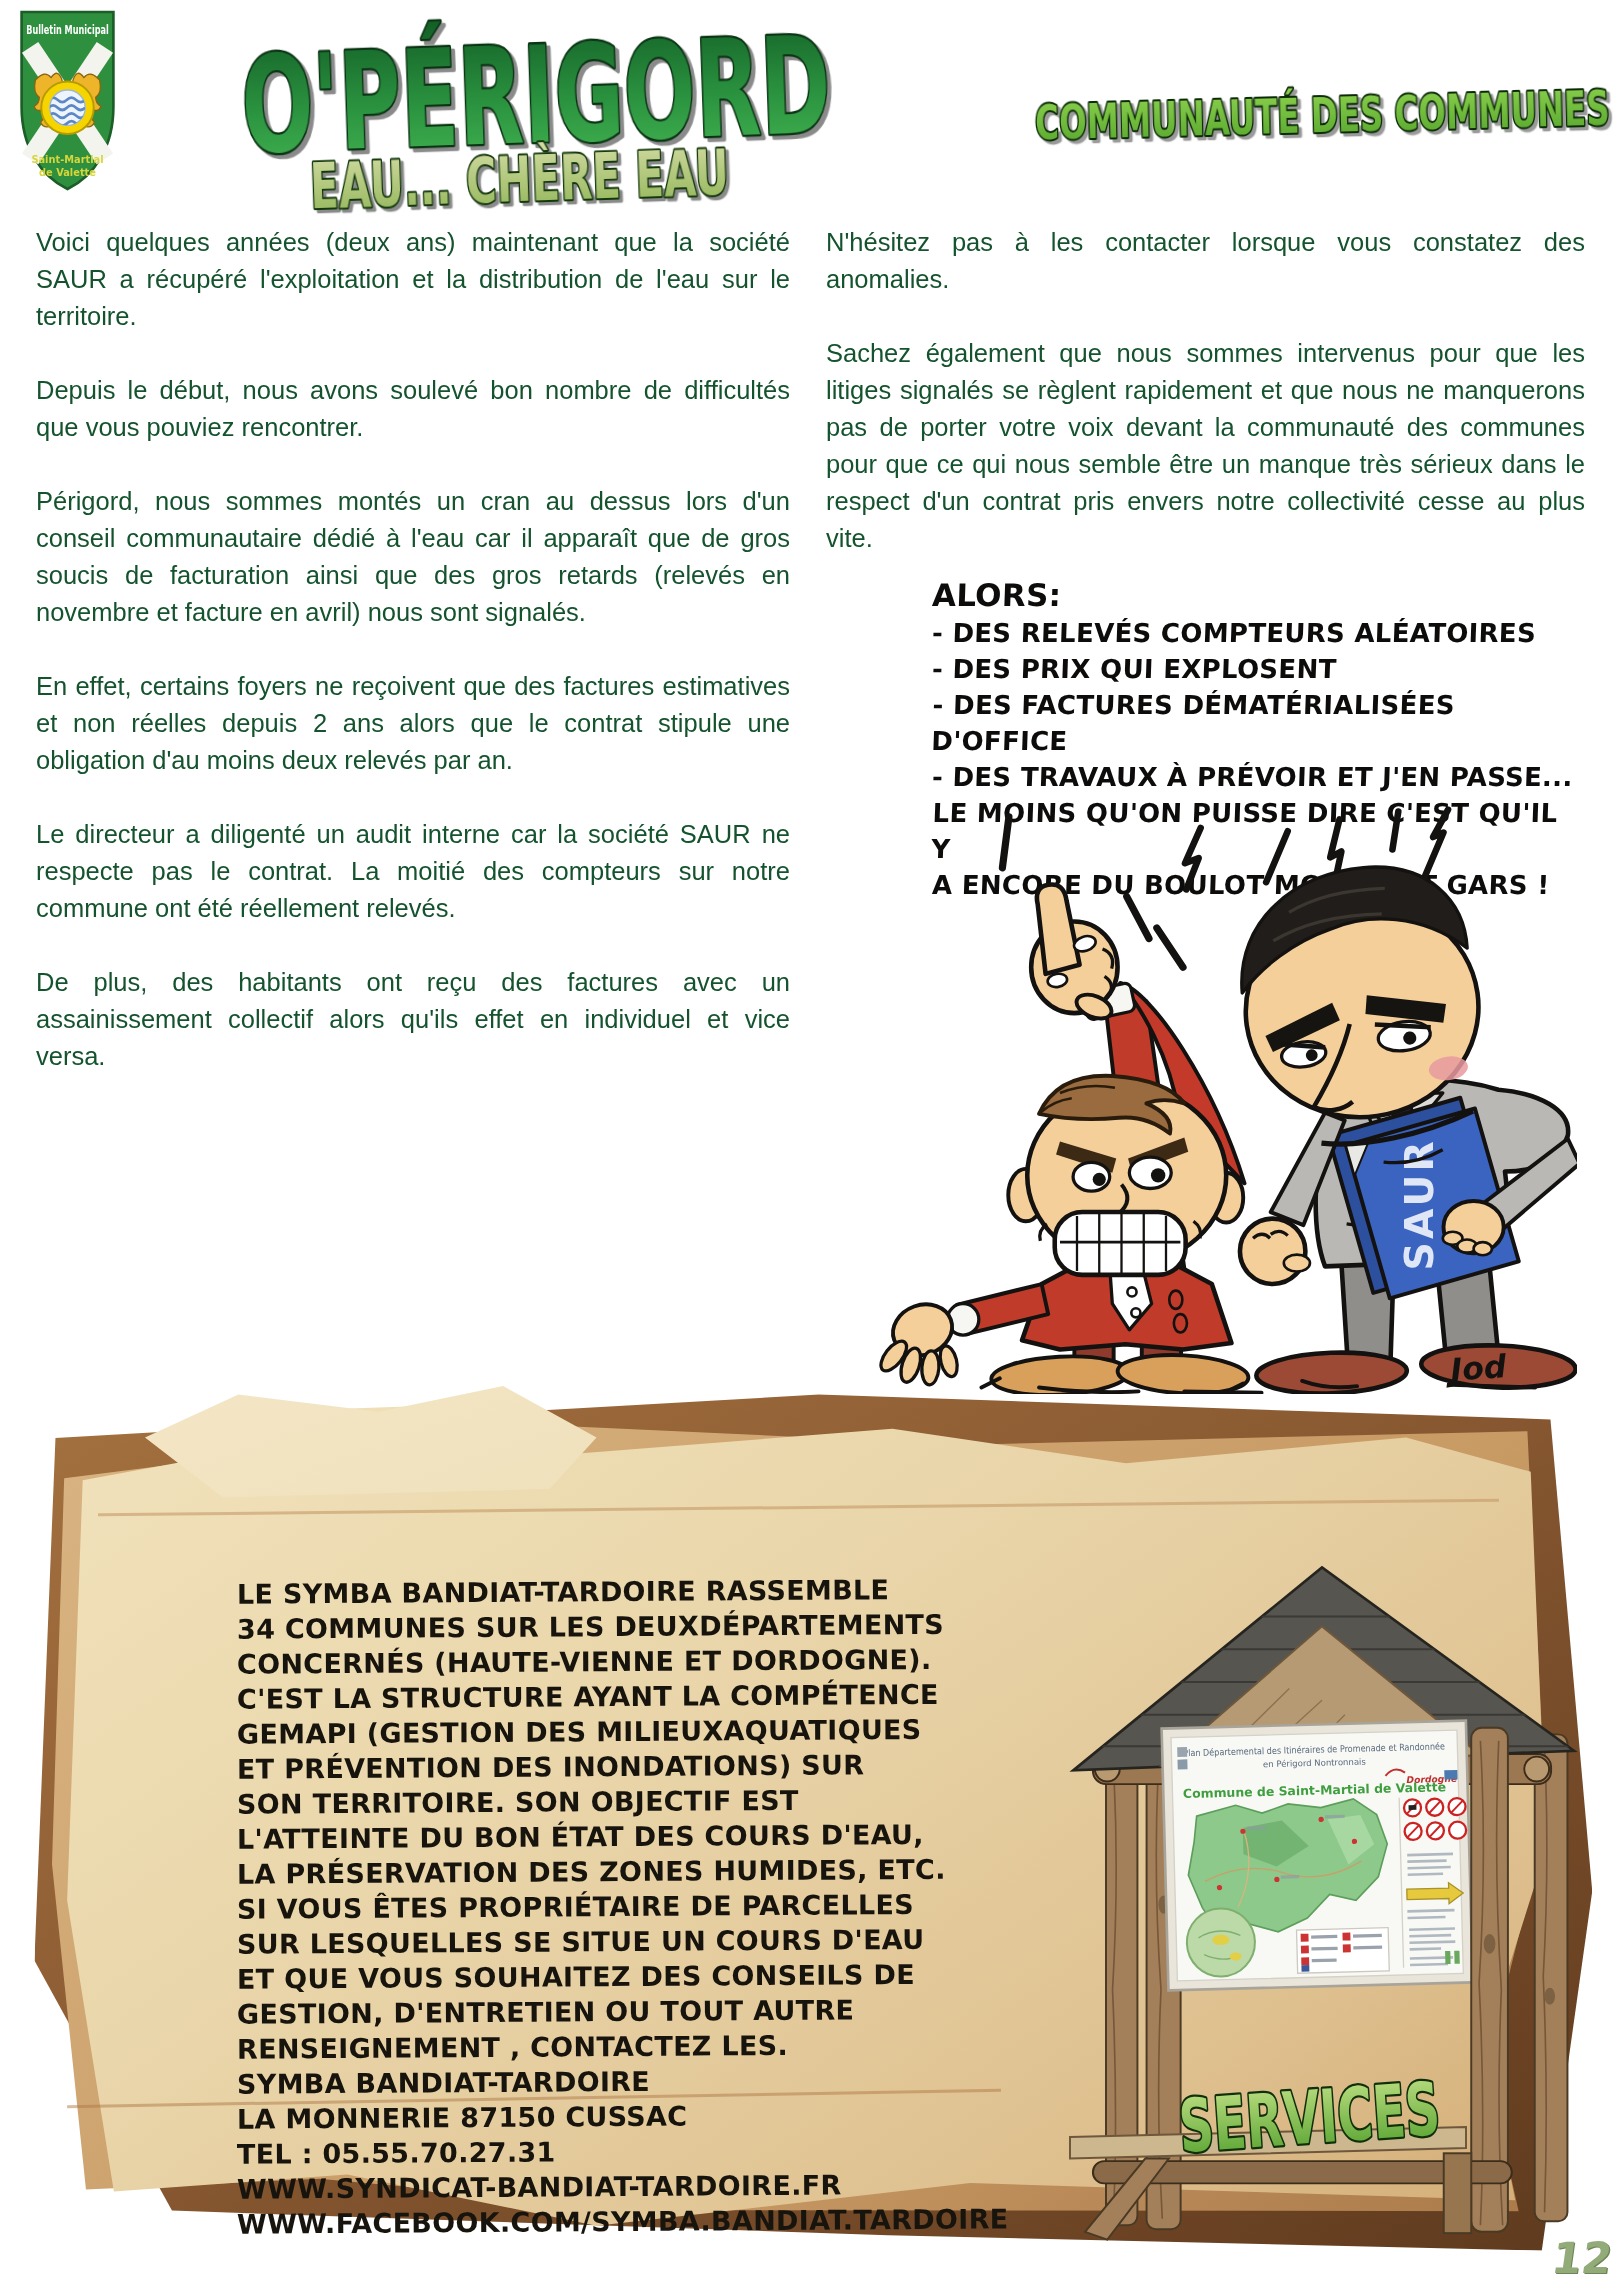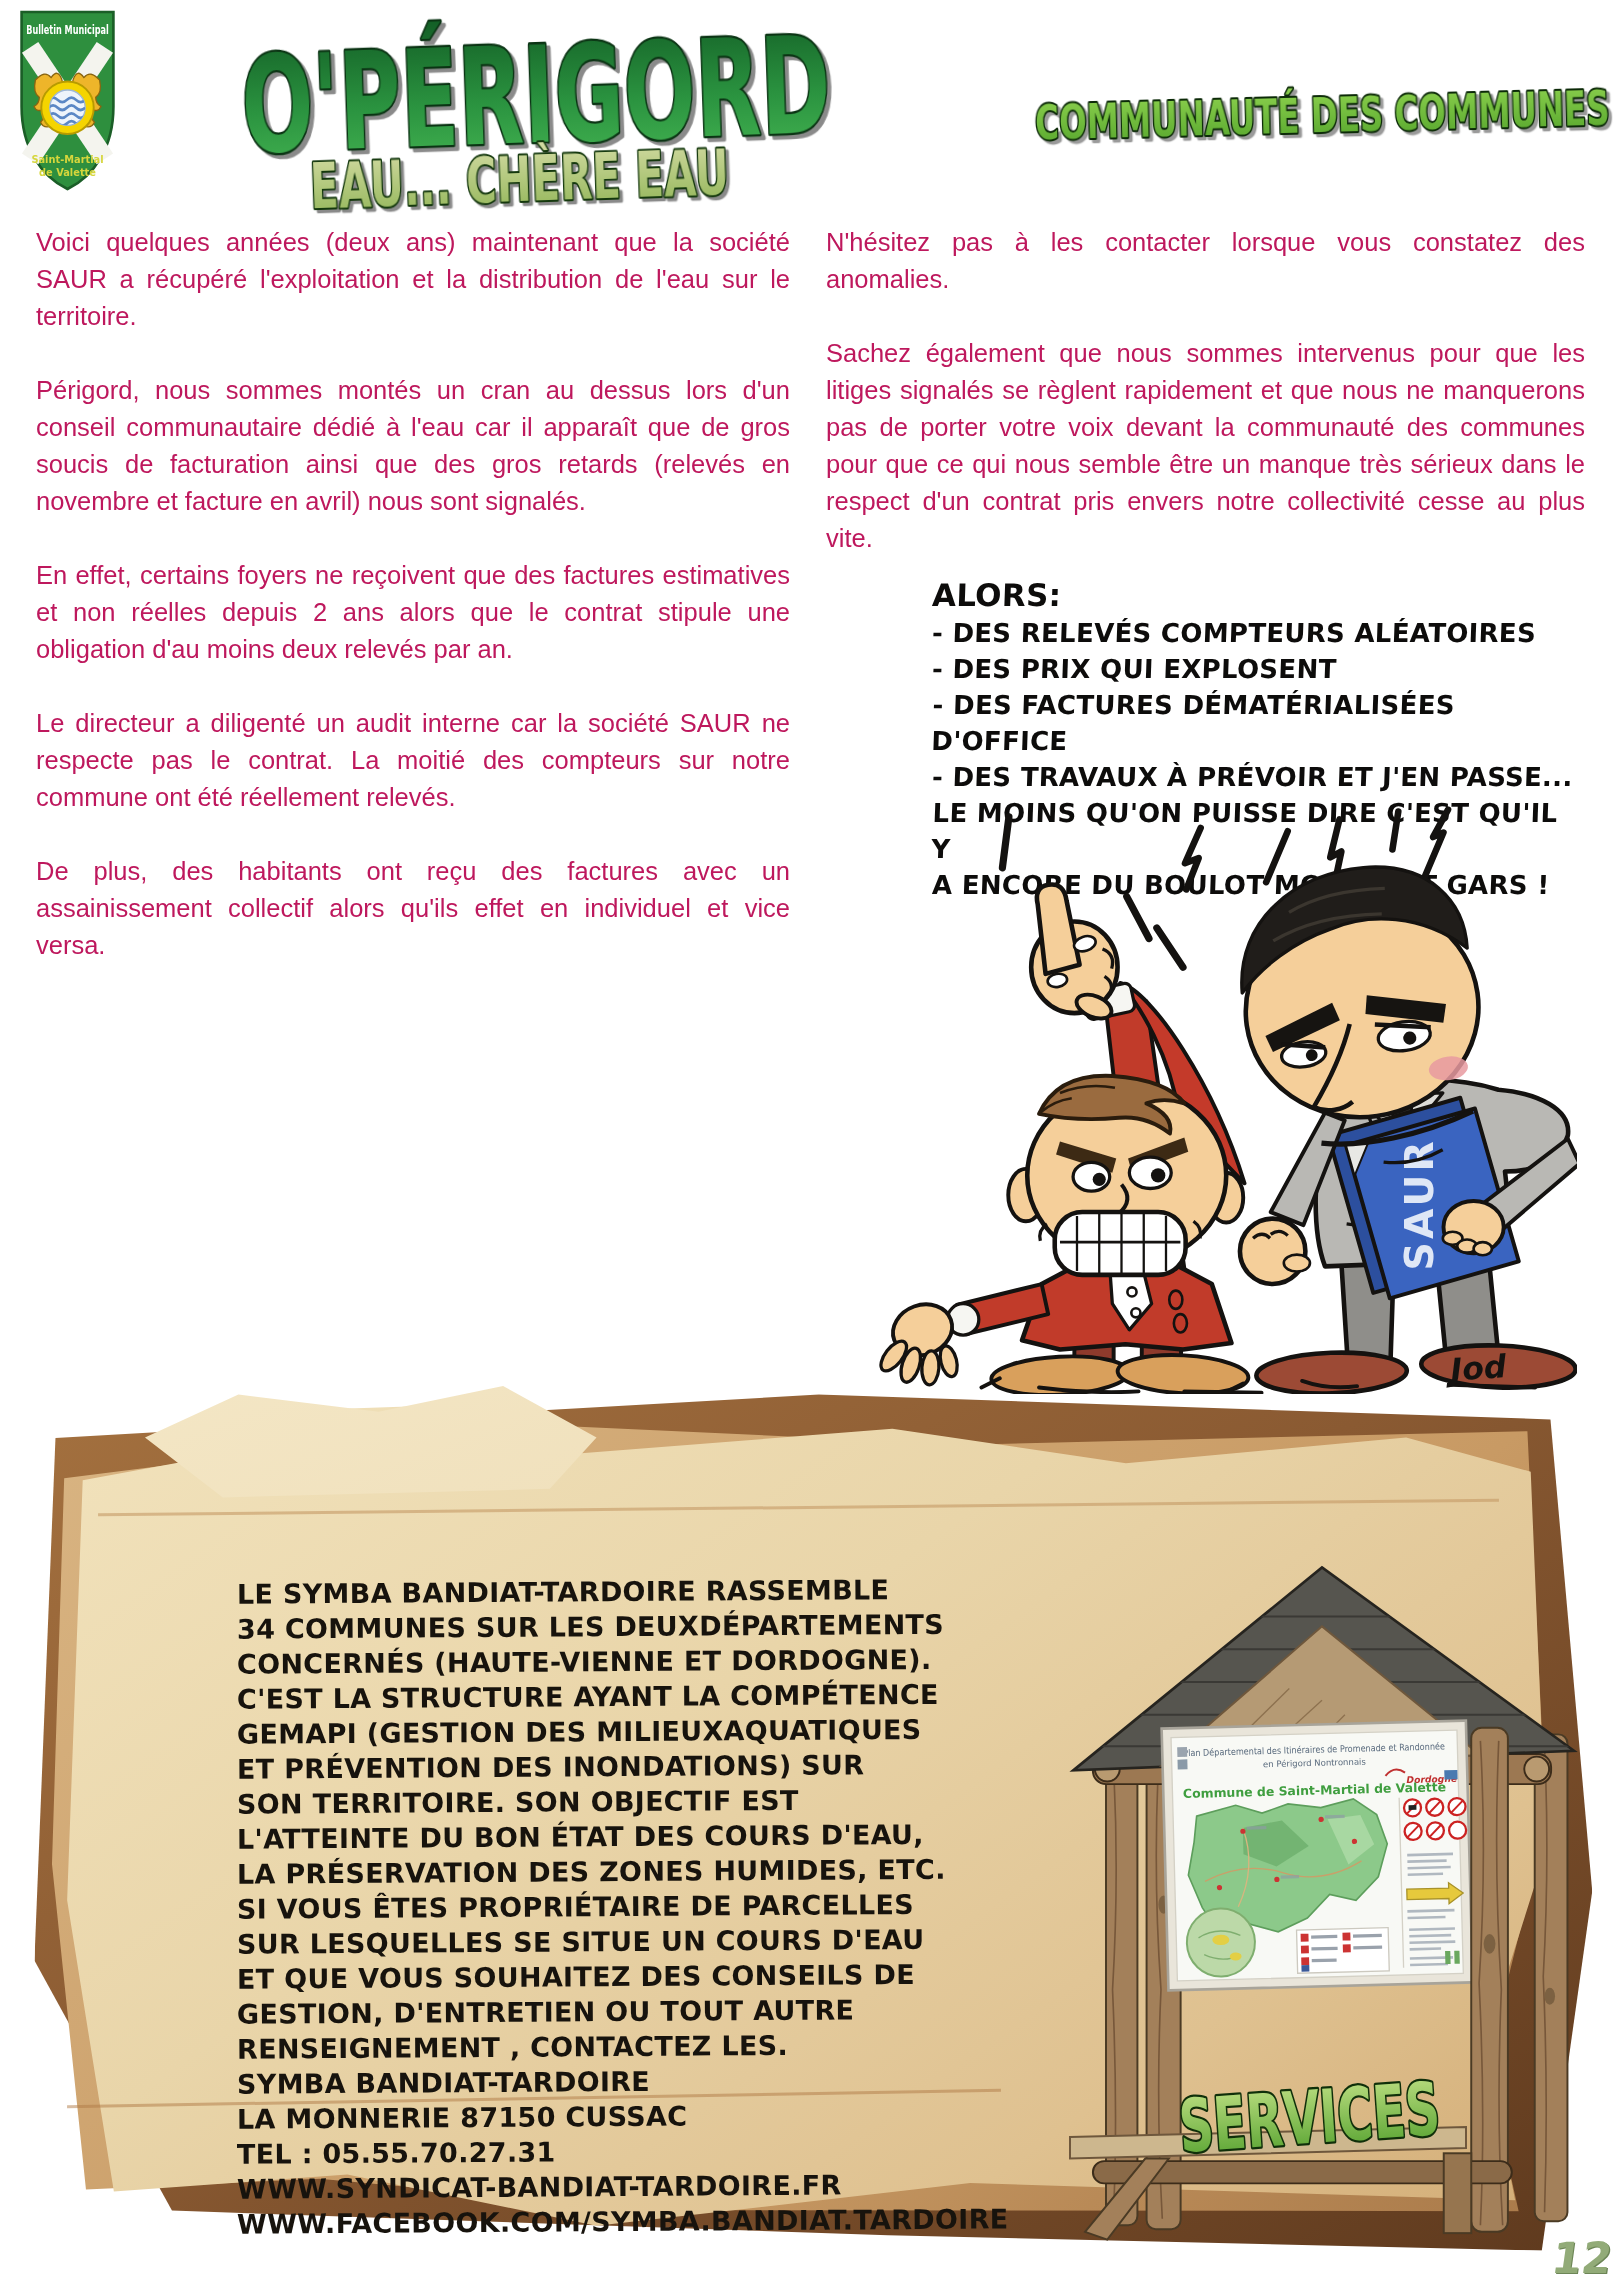--- a/index.html
+++ b/index.html
@@ -1,20 +1,20 @@
 <!DOCTYPE html>
 <html style="font-size:10.5px"><head>
 <meta charset="utf-8">
 <style>
   html,body{margin:0;padding:0;background:#ffffff;}
   #page{position:relative;width:1623px;height:2295px;background:#ffffff;overflow:hidden;
         font-family:"Liberation Sans",sans-serif;color:#0a0a0a;}
   .abs{position:absolute;}
   
-  .col{font-size:25.5px;line-height:37px;text-align:justify;color:#be185d;}
+  .col{font-size:25.5px;line-height:37px;text-align:justify;color:#14532d;}
   .para{margin:0 0 37px 0;}
   
   #alors{font-family:"DejaVu Sans",sans-serif;font-weight:700;color:#0d0c0b;}
   .alors-line{font-size:26px;line-height:36px;letter-spacing:0.3px;transform:skewX(-2deg);}
   .alors-line:first-child{font-size:31px;line-height:39px;}
   
   .sheet{position:absolute;inset:0;}
   #parch-text{font-family:"DejaVu Sans",sans-serif;font-weight:700;color:#17130d;}
   .parch-line{font-size:27px;line-height:35px;letter-spacing:0.3px;white-space:nowrap;transform:rotate(-.4deg);}
   #page-num{font-family:"DejaVu Sans",sans-serif;font-weight:700;font-size:43px;color:#92ab78;
@@ -77,20 +77,21 @@
       <linearGradient id="gradApple" x1="0" y1="0" x2="0" y2="1">
         <stop offset="0" stop-color="#8ed24f"></stop>
           <stop offset="1" stop-color="#55a52c"></stop>
       </linearGradient>
     </defs>
     <text x="465" y="110" text-anchor="middle" font-size="74" font-weight="700" fill="url(#gradApple)" stroke="#0c2a08" stroke-width="6" paint-order="stroke" stroke-linejoin="round" textLength="880" lengthAdjust="spacingAndGlyphs" transform="rotate(-1.5 465 90)" style="filter:drop-shadow(5px 5px 0 #9a9a9a)">COMMUNAUTÉ DES COMMUNES</text>
   </svg>
 
   <div class="abs col" style="left:36px;top:224px;width:754px">
       <div class="para">Voici quelques années (deux ans) maintenant que la société SAUR a récupéré l'exploitation et la distribution de l'eau sur le territoire.</div>
+      <div class="para">Depuis le début, nous avons soulevé bon nombre de difficultés que vous pouviez rencontrer.</div>
       <div class="para">Périgord, nous sommes montés un cran au dessus lors d'un conseil communautaire dédié à l'eau car il apparaît que de gros soucis de facturation ainsi que des gros retards (relevés en novembre et facture en avril) nous sont signalés.</div>
       <div class="para">En effet, certains foyers ne reçoivent que des factures estimatives et non réelles depuis 2 ans alors que le contrat stipule une obligation d'au moins deux relevés par an.</div>
       <div class="para">Le directeur a diligenté un audit interne car la société SAUR ne respecte pas le contrat. La moitié des compteurs sur notre commune ont été réellement relevés.</div>
       <div class="para">De plus, des habitants ont reçu des factures avec un assainissement collectif alors qu'ils effet en individuel et vice  versa.</div>
     </div>
 
   <div class="abs col" style="left:826px;top:224px;width:759px">
       <div class="para">N'hésitez pas à les contacter lorsque vous constatez des anomalies.</div>
       <div class="para">Sachez également que nous sommes intervenus pour que les litiges signalés se règlent rapidement et que nous ne manquerons pas de porter votre voix devant la communauté des communes pour que ce qui nous semble être un manque très sérieux dans le respect d'un contrat pris envers notre collectivité cesse au plus vite.</div>
     </div>

